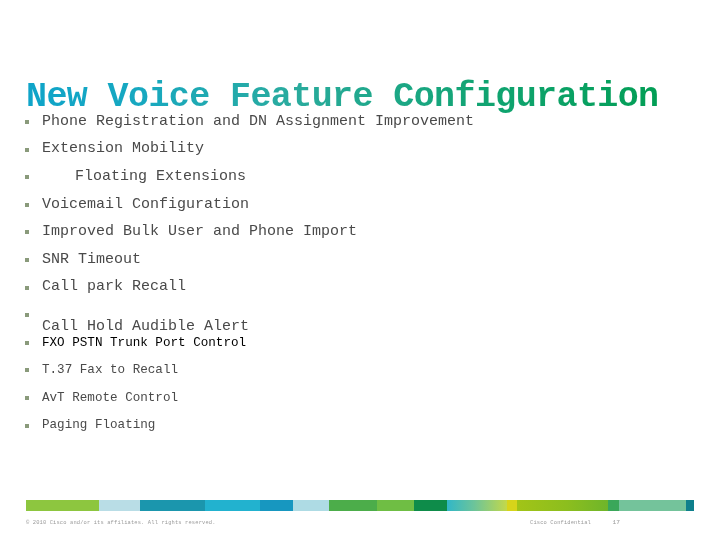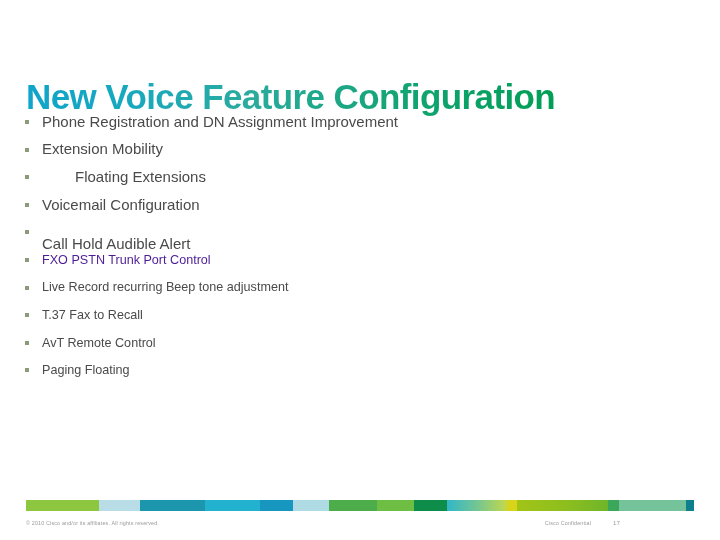--- a/index.html
+++ b/index.html
@@ -13,20 +13,21 @@
     overflow: hidden;
     font-family: "Liberation Sans", sans-serif;
     -webkit-font-smoothing: antialiased;
   }
 
   #slide {
     position: relative;
     width: 638px;
     height: 540px;
     background: #ffffff;
+    font-family: Liberation Mono, monospace;
   }
 
   
   #slide-title {
     position: absolute;
     left: 26px;
     top: 52px;
     font-size: 35px;
     font-weight: bold;
     letter-spacing: -0.6px;
@@ -135,29 +136,37 @@
       <li class="bullet-row">
         <span class="bullet-marker" style="background: rgb(138, 154, 123);"></span>
         <span class="bullet-text" style="color: rgb(74, 74, 74); margin-left: 33px;">Floating Extensions</span>
       </li>
       <li class="bullet-row">
         <span class="bullet-marker" style="background: rgb(138, 154, 123);"></span>
         <span class="bullet-text" style="color: rgb(74, 74, 74);">Voicemail Configuration</span>
       </li>
       <li class="bullet-row">
         <span class="bullet-marker" style="background: rgb(138, 154, 123);"></span>
+        <span class="bullet-text" style="color: rgb(74, 74, 74);">Improved Bulk User and Phone Import</span>
+      </li>
+      <li class="bullet-row">
+        <span class="bullet-marker" style="background: rgb(138, 154, 123);"></span>
+        <span class="bullet-text" style="color: rgb(74, 74, 74);">SNR Timeout</span>
+      </li>
+      <li class="bullet-row">
+        <span class="bullet-marker" style="background: rgb(138, 154, 123);"></span>
+        <span class="bullet-text" style="color: rgb(74, 74, 74);">Call park Recall</span>
+      </li>
+      <li class="bullet-row">
+        <span class="bullet-marker" style="background: rgb(138, 154, 123);"></span>
         <span class="bullet-text" style="color: rgb(74, 74, 74); margin-top: 24px;">Call Hold Audible Alert</span>
       </li>
       <li class="bullet-row small">
         <span class="bullet-marker" style="background: rgb(138, 154, 123);"></span>
-        <span class="bullet-text" style="color: #4c1d95;">FXO PSTN Trunk Port Control</span>
-      </li>
-      <li class="bullet-row small">
-        <span class="bullet-marker" style="background: rgb(138, 154, 123);"></span>
-        <span class="bullet-text" style="color: rgb(74, 74, 74);">Live Record recurring Beep tone adjustment</span>
+        <span class="bullet-text" style="color: #000000;">FXO PSTN Trunk Port Control</span>
       </li>
       <li class="bullet-row small">
         <span class="bullet-marker" style="background: rgb(138, 154, 123);"></span>
         <span class="bullet-text" style="color: rgb(74, 74, 74);">T.37 Fax to Recall</span>
       </li>
       <li class="bullet-row small">
         <span class="bullet-marker" style="background: rgb(138, 154, 123);"></span>
         <span class="bullet-text" style="color: rgb(74, 74, 74);">AvT Remote Control</span>
       </li>
       <li class="bullet-row small">

